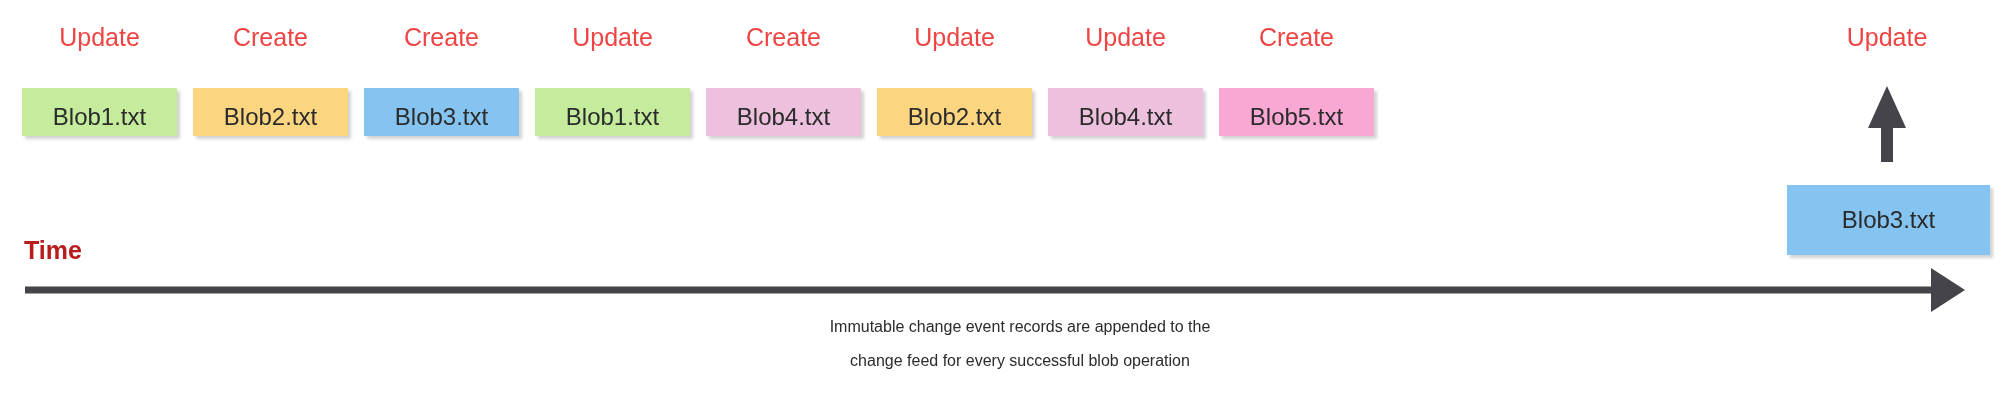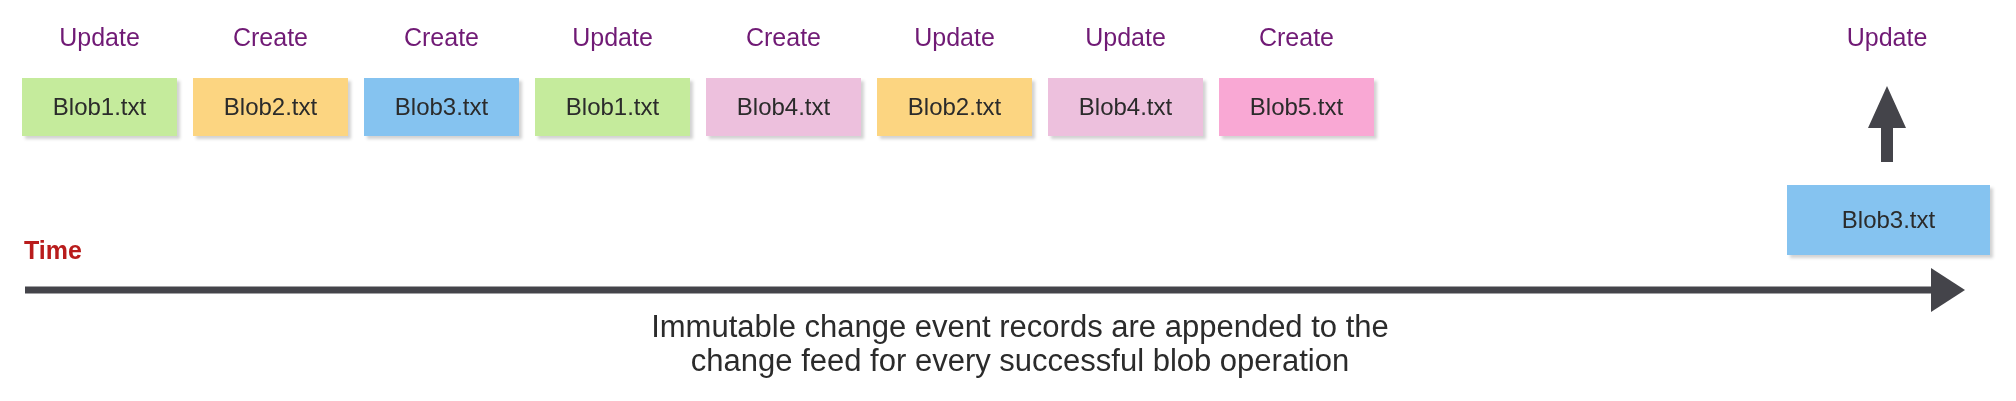--- a/index.html
+++ b/index.html
@@ -22,26 +22,26 @@
 
   
   .event-col {
     position: absolute;
     top: 22px;
   }
   .event-label {
     font-size: 25px;
     line-height: 30px;
     text-align: center;
-    color: #701a75;
+    color: #ef4444;
     white-space: nowrap;
   }
   .blob-chip {
-    margin-top: 26px;
-    height: 58px;
+    margin-top: 36px;
+    height: 48px;
     line-height: 58px;
     text-align: center;
     font-size: 24px;
     color: #2b2b2b;
     box-shadow: 3px 3px 3px rgba(0,0,0,0.18);
     white-space: nowrap;
     box-sizing: border-box;
   }
 
   
@@ -66,21 +66,21 @@
     white-space: nowrap;
   }
   .time-axis {
     position: absolute;
   }
 
   
   .caption {
     position: absolute;
     text-align: center;
-    font-size: 31px;
+    font-size: 16px;
     line-height: 34px;
     color: #2b2b2b;
   }
   .caption .cap-line { display: block; }
 </style>
 </head>
 <body>
 
 <div id="canvas">
 

